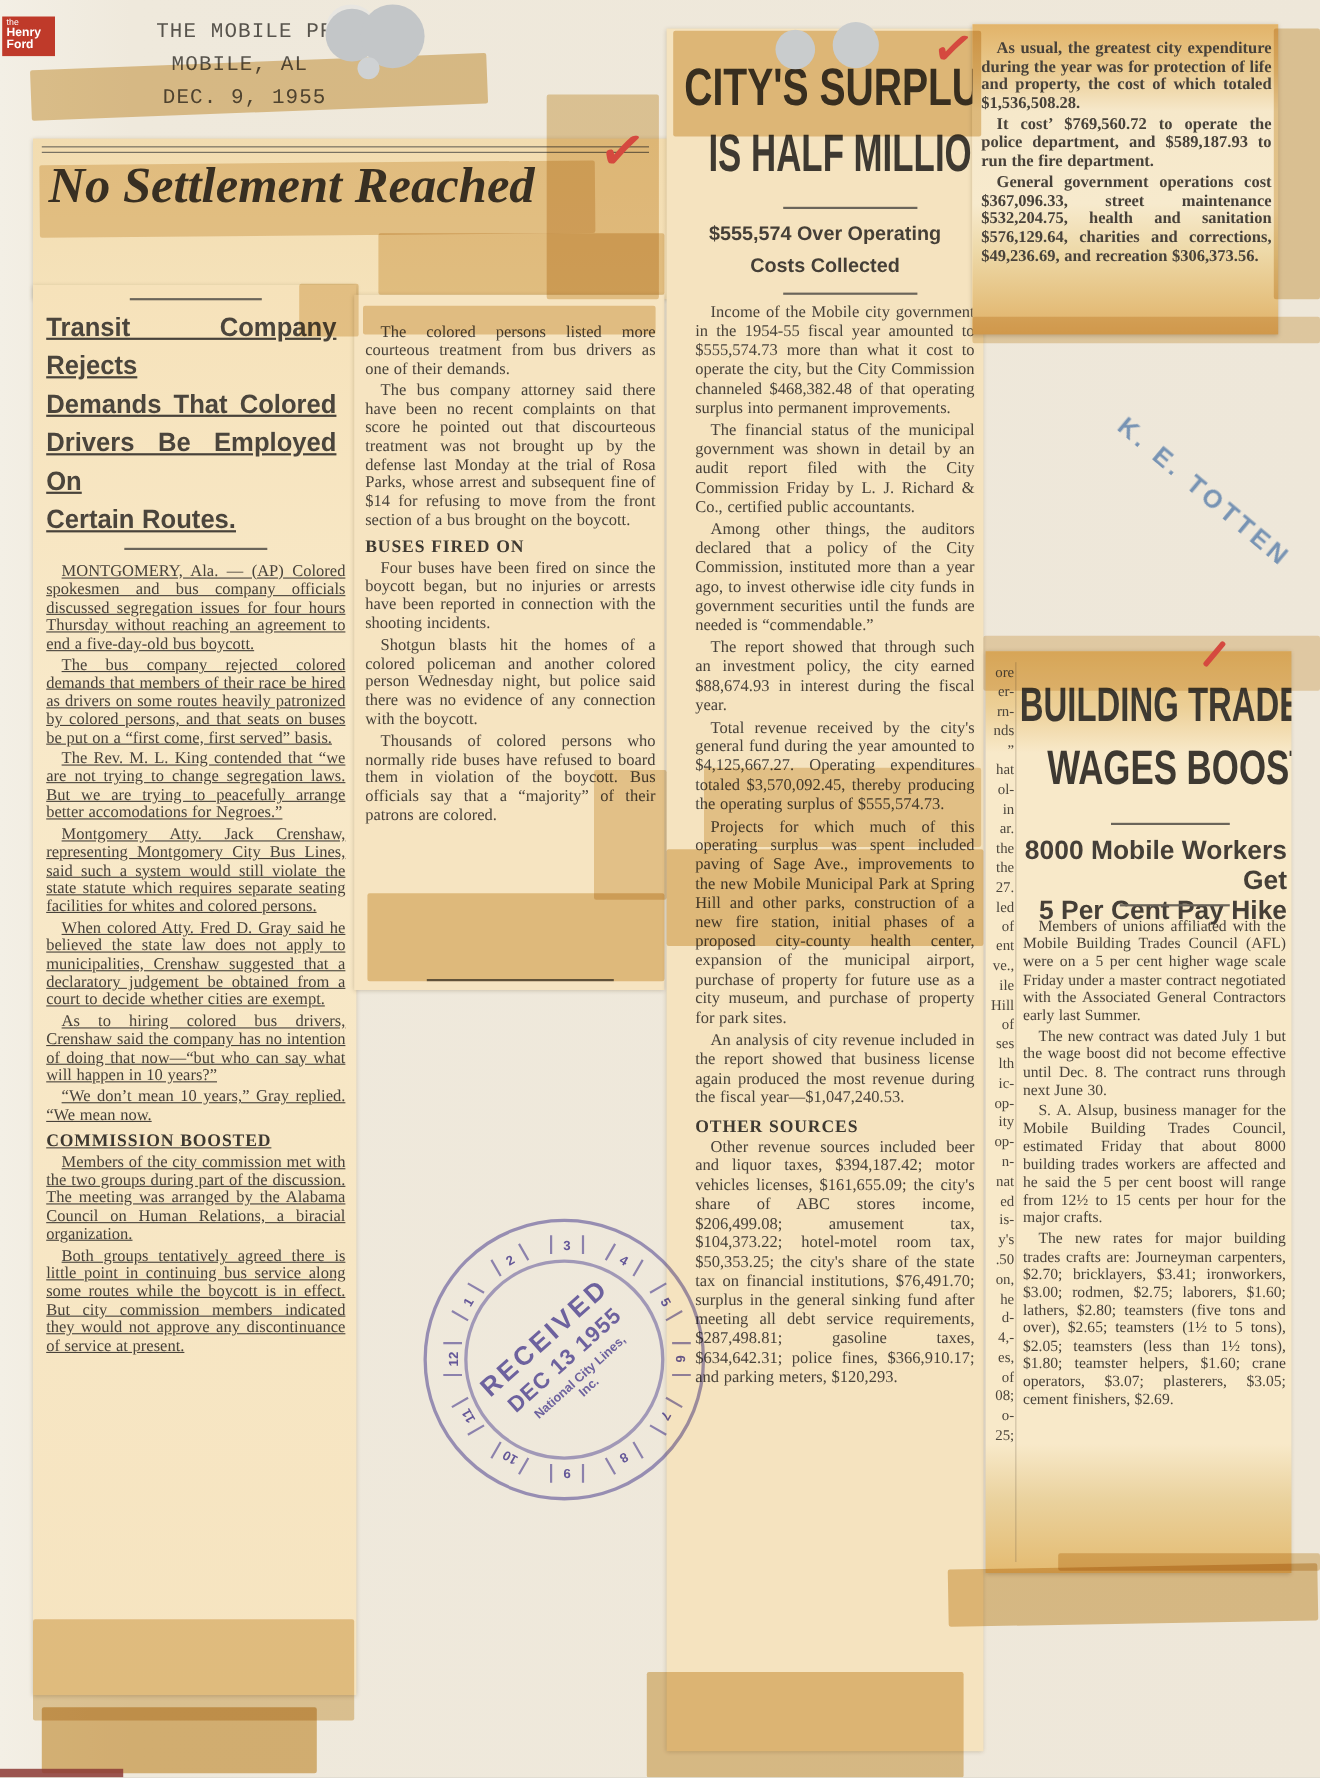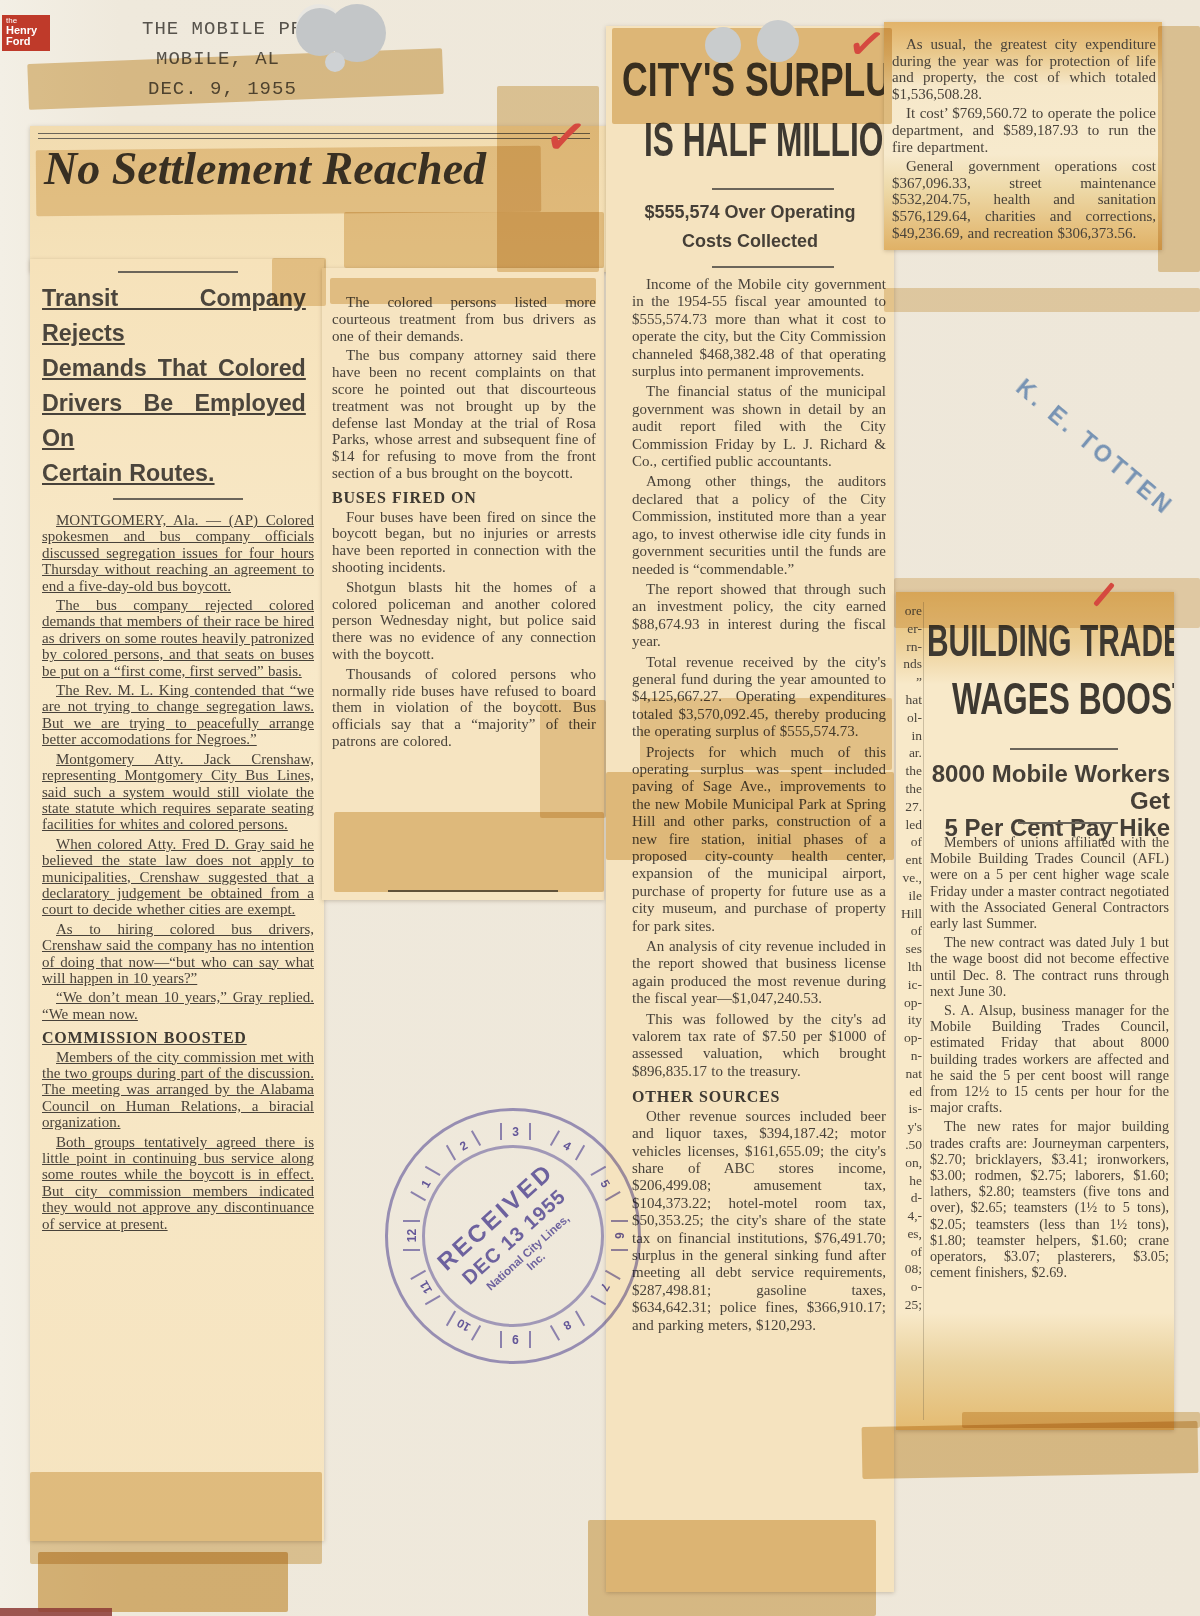--- a/index.html
+++ b/index.html
@@ -118,27 +118,26 @@
 Costs Collected</div>
     <div class="rule" style="position:absolute;left:106px;top:240px;width:122px;"></div>
     <div class="body-txt" style="position:absolute;left:26px;right:8px;top:250px;line-height:17.4px;">
       <p>Income of the Mobile city government in the 1954-55 fiscal year amounted to $555,574.73 more than what it cost to operate the city, but the City Commission channeled $468,382.48 of that operating surplus into permanent improvements.</p>
       <p>The financial status of the municipal government was shown in detail by an audit report filed with the City Commission Friday by L. J. Richard &amp; Co., certified public accountants.</p>
       <p>Among other things, the auditors declared that a policy of the City Commission, instituted more than a year ago, to invest otherwise idle city funds in government securities until the funds are needed is “commendable.”</p>
       <p>The report showed that through such an investment policy, the city earned $88,674.93 in interest during the fiscal year.</p>
       <p>Total revenue received by the city's general fund during the year amounted to $4,125,667.27. Operating expenditures totaled $3,570,092.45, thereby producing the operating surplus of $555,574.73.</p>
       <p>Projects for which much of this operating surplus was spent included paving of Sage Ave., improvements to the new Mobile Municipal Park at Spring Hill and other parks, construction of a new fire station, initial phases of a proposed city-county health center, expansion of the municipal airport, purchase of property for future use as a city museum, and purchase of property for park sites.</p>
       <p>An analysis of city revenue included in the report showed that business license again produced the most revenue during the fiscal year—$1,047,240.53.</p>
-      <p>This was followed by the city's ad valorem tax rate of $7.50 per $1000 of assessed valuation, which brought $896,835.17 to the treasury.</p>
       <div class="sect-head">OTHER SOURCES</div>
       <p>Other revenue sources included beer and liquor taxes, $394,187.42; motor vehicles licenses, $161,655.09; the city's share of ABC stores income, $206,499.08; amusement tax, $104,373.22; hotel-motel room tax, $50,353.25; the city's share of the state tax on financial institutions, $76,491.70; surplus in the general sinking fund after meeting all debt service requirements, $287,498.81; gasoline taxes, $634,642.31; police fines, $366,910.17; and parking meters, $120,293.</p>
     </div>
   </div>
 
-  <div class="clip body-txt" style="left:884px;top:22px;width:278px;height:228px;line-height:16.6px;padding:14px 6px 0 8px;box-sizing:border-box;overflow:hidden;background:linear-gradient(180deg,#e2b369 0%,#e9c98d 14%,#f6e8ca 28%,#f7eacd 58%,#edd8a6 74%,#e0b166 100%);">
+  <div class="clip body-txt" style="left:884px;top:22px;width:278px;height:282px;line-height:16.6px;padding:14px 6px 0 8px;box-sizing:border-box;overflow:hidden;background:linear-gradient(180deg,#e2b369 0%,#e9c98d 14%,#f6e8ca 28%,#f7eacd 58%,#edd8a6 74%,#e0b166 100%);font-weight:bold;">
     <p>As usual, the greatest city expenditure during the year was for protection of life and property, the cost of which totaled $1,536,508.28.</p>
     <p>It cost’ $769,560.72 to operate the police department, and $589,187.93 to run the fire department.</p>
     <p>General government operations cost $367,096.33, street maintenance $532,204.75, health and sanitation $576,129.64, charities and corrections, $49,236.69, and recreation $306,373.56.</p>
   </div>
 
   <div class="clip" style="left:896px;top:592px;width:278px;height:838px;overflow:hidden;background:linear-gradient(180deg,#e6bf74 0%,#eccf96 6%,#f8e9c9 11%,#f8e9c9 86%,#ead29e 92%,#e4bb71 100%);">
     <div class="frag-col">ore
 er-
 rn-
 nds

